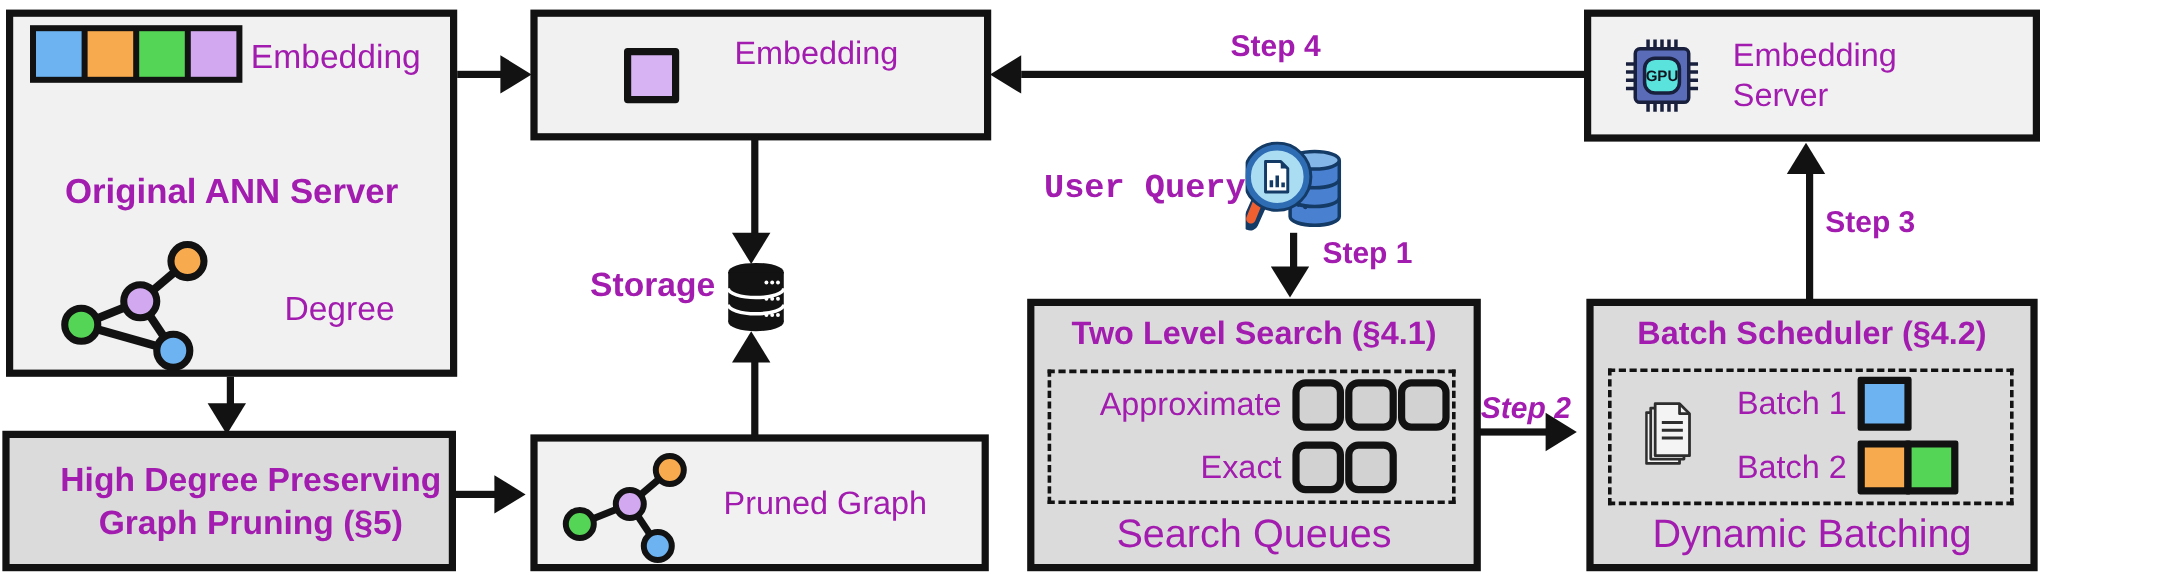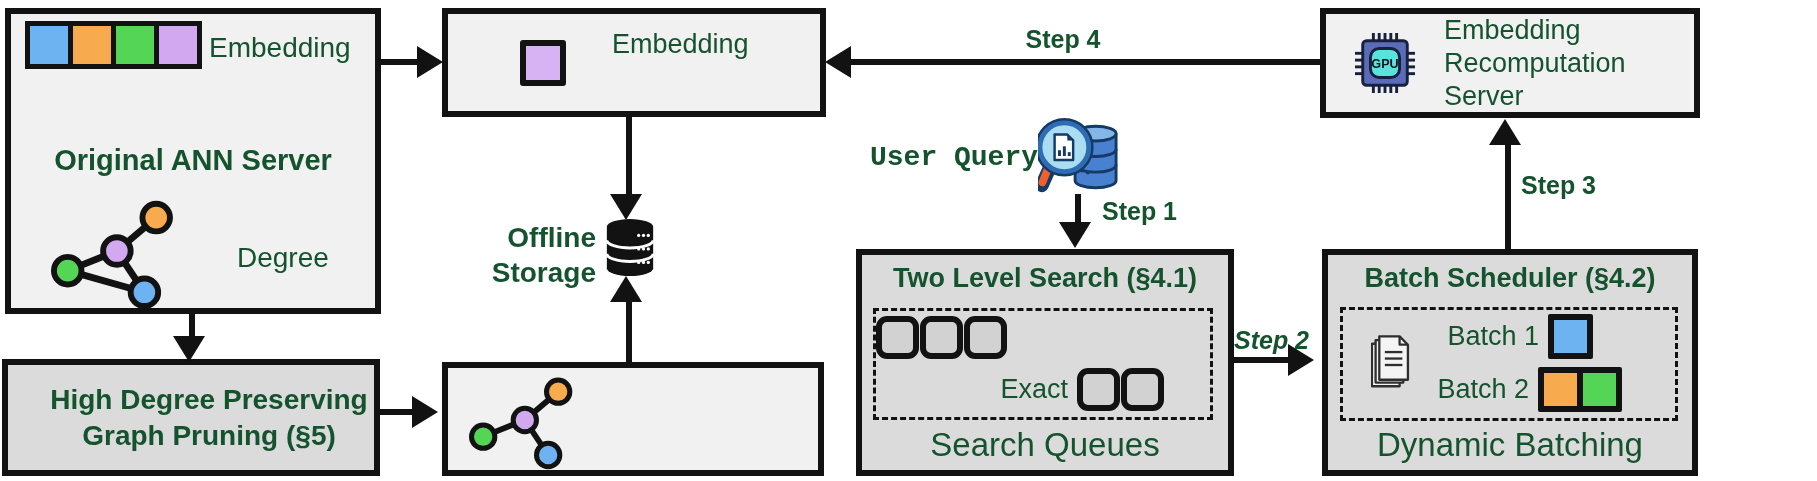--- a/index.html
+++ b/index.html
@@ -1,18 +1,18 @@
 <!DOCTYPE html>
 <html style="--blue: #6db3f2; --orange: #f8ab4e; --green: #55d555; --purple: #d2a9f1; --purple_light: #d8b3f4; --box_light: #f1f1f1; --box_dark: #dbdbdb; --queue_fill: #d2d2d2; --ink: #121212; --db_blue: #4a80d0; --db_blue_light: #85b6e8; --db_ink: #143a66; --lens_fill: #aadcf2; --ring_blue: #2e6db4; --handle_orange: #f05f30; --chip_blue: #5a6cb8; --chip_teal: #5ae2dc;"><head>
 <meta charset="utf-8">
 <style>
   html,body{margin:0;padding:0;background:#ffffff;}
   #canvas{
     position:relative;width:1817px;height:481px;background:#ffffff;overflow:hidden;
-    font-family:"Liberation Sans", sans-serif;color:#14532d;
+    font-family:"Liberation Sans", sans-serif;color:#a21caf;
   }
   .box{position:absolute;box-sizing:border-box;border:6px solid #121212;}
   .box.light{background:var(--box_light);}
   .box.dark{background:var(--box_dark);padding-left:36px;}
   .abs{position:absolute;}
   .lbl{white-space:nowrap;}
   .bold{font-weight:bold;}
 
   
   .hline{position:absolute;height:6px;background:#121212;}
@@ -85,21 +85,20 @@
   </div>
 
   <div class="box light" style="left:442px;top:8px;width:384px;height:109px;">
     <div class="cache-sq" style="left:72px;top:26px;"></div>
     <div class="cache-text" style="left:164px;top:13px;">
       <div>Embedding</div>
     </div>
   </div>
 
   <div class="storage-lbl" style="left:478px;top:220px;width:118px;">
-    <div>Offline</div>
     <div>Storage</div>
   </div>
   <svg class="abs" style="left:603px;top:218px;" width="54" height="60" viewBox="0 0 56 62">
     <ellipse cx="28" cy="9" rx="24" ry="8" fill="#121212"></ellipse>
     <rect x="4" y="9" width="48" height="43" fill="#121212"></rect>
     <ellipse cx="28" cy="52" rx="24" ry="8" fill="#121212"></ellipse>
     <path d="M4 23 a24 8 0 0 0 48 0" fill="none" stroke="#ffffff" stroke-width="3"></path>
     <path d="M4 37 a24 8 0 0 0 48 0" fill="none" stroke="#ffffff" stroke-width="3"></path>
     <g fill="#ffffff">
       <circle cx="37" cy="18" r="1.7"></circle>
@@ -121,20 +120,21 @@
         <line x1="72" y1="60" x2="100" y2="102"></line>
         <line x1="72" y1="60" x2="112" y2="26"></line>
       </g>
       <g stroke="#121212" stroke-width="6">
         <circle cx="112" cy="26" r="14" fill="var(--orange)"></circle>
         <circle cx="72" cy="60" r="14" fill="var(--purple)"></circle>
         <circle cx="22" cy="80" r="14" fill="var(--green)"></circle>
         <circle cx="100" cy="102" r="14" fill="var(--blue)"></circle>
       </g>
     </svg>
+    <div class="abs lbl" style="left:155px;top:36px;font-size:27px;">Pruned Graph</div>
   </div>
 
   <div class="abs lbl bold" style="left:870px;top:142px;font-size:28px;font-family:Liberation Mono, monospace;">User Query</div>
   <svg class="abs" style="left:1038px;top:118px;" width="82" height="80" viewBox="0 0 84 82">
     <g transform="translate(36,8)">
       <path d="M2 8 V56 a21 7.5 0 0 0 42 0 V8" fill="var(--db_blue)" stroke="var(--db_ink)" stroke-width="3"></path>
       <path d="M2 24 a21 7.5 0 0 0 42 0" fill="none" stroke="var(--db_ink)" stroke-width="3"></path>
       <path d="M2 40 a21 7.5 0 0 0 42 0" fill="none" stroke="var(--db_ink)" stroke-width="3"></path>
       <ellipse cx="23" cy="8" rx="21" ry="7.5" fill="var(--db_blue_light)" stroke="var(--db_ink)" stroke-width="3"></ellipse>
       <g fill="var(--db_ink)">
@@ -154,20 +154,21 @@
       <line x1="22" y1="39" x2="22" y2="33"></line>
       <line x1="27" y1="39" x2="27" y2="29"></line>
       <line x1="32" y1="39" x2="32" y2="35"></line>
     </g>
   </svg>
 
   <div class="box dark" style="left:856px;top:249px;width:378px;height:227px;">
     <div class="boxtitle" style="top:8px;">Two Level Search (§4.1)</div>
     <div class="dashed" style="left:11px;top:53px;width:340px;height:112px;">
       <div class="qrow" style="left:0;top:5px;">
+        <span class="qlabel" style="width:192px;">Approximate</span>
         <span class="batch-cells">
             <span class="qsq"></span>
             <span class="qsq"></span>
             <span class="qsq"></span>
           </span>
       </div>
       <div class="qrow" style="left:0;top:57px;">
         <span class="qlabel" style="width:192px;">Exact</span>
         <span class="batch-cells">
             <span class="qsq"></span>
@@ -193,21 +194,21 @@
           <line x1="15" y1="25" x2="34" y2="25"></line>
           <line x1="15" y1="32" x2="34" y2="32"></line>
         </g>
       </svg>
       <div class="qrow" style="left:54px;top:4px;">
         <span class="qlabel" style="width:142px;">Batch 1</span>
         <span class="batch-cells">
             <span class="bsq" style="background: rgb(109, 179, 242);"></span>
           </span>
       </div>
-      <div class="qrow" style="left:44px;top:57px;">
+      <div class="qrow" style="left:54px;top:57px;">
         <span class="qlabel" style="width:142px;">Batch 2</span>
         <span class="batch-cells">
             <span class="bsq" style="background: rgb(248, 171, 78);"></span>
             <span class="bsq" style="background: rgb(85, 213, 85);"></span>
           </span>
       </div>
     </div>
     <div class="boxfooter">Dynamic Batching</div>
   </div>
 
@@ -233,21 +234,20 @@
             <line x1="55" y1="29" x2="63" y2="29"></line>
             <line x1="55" y1="36" x2="63" y2="36"></line>
             <line x1="55" y1="43" x2="63" y2="43"></line>
         </g>
         <rect x="9" y="9" width="46" height="46" rx="4" fill="var(--chip_blue)" stroke="#18203d" stroke-width="3"></rect>
         <rect x="17" y="17" width="30" height="30" rx="9" fill="var(--chip_teal)" stroke="#18203d" stroke-width="3"></rect>
         <text x="32" y="37" text-anchor="middle" font-size="13" font-weight="bold" fill="#10141f">GPU</text>
       </svg>
       <div class="server-text">
         <div>Embedding</div>
-        <div>Recomputation</div>
         <div>Server</div>
       </div>
     </div>
   </div>
 
   <div class="hline" style="left:381px;top:59px;width:40px;"></div>
   <div class="head head-r" style="left:417px;top:46px;"></div>
 
   <div class="vline" style="left:189px;top:314px;height:26px;"></div>
   <div class="head head-d" style="left:173px;top:336px;"></div>

